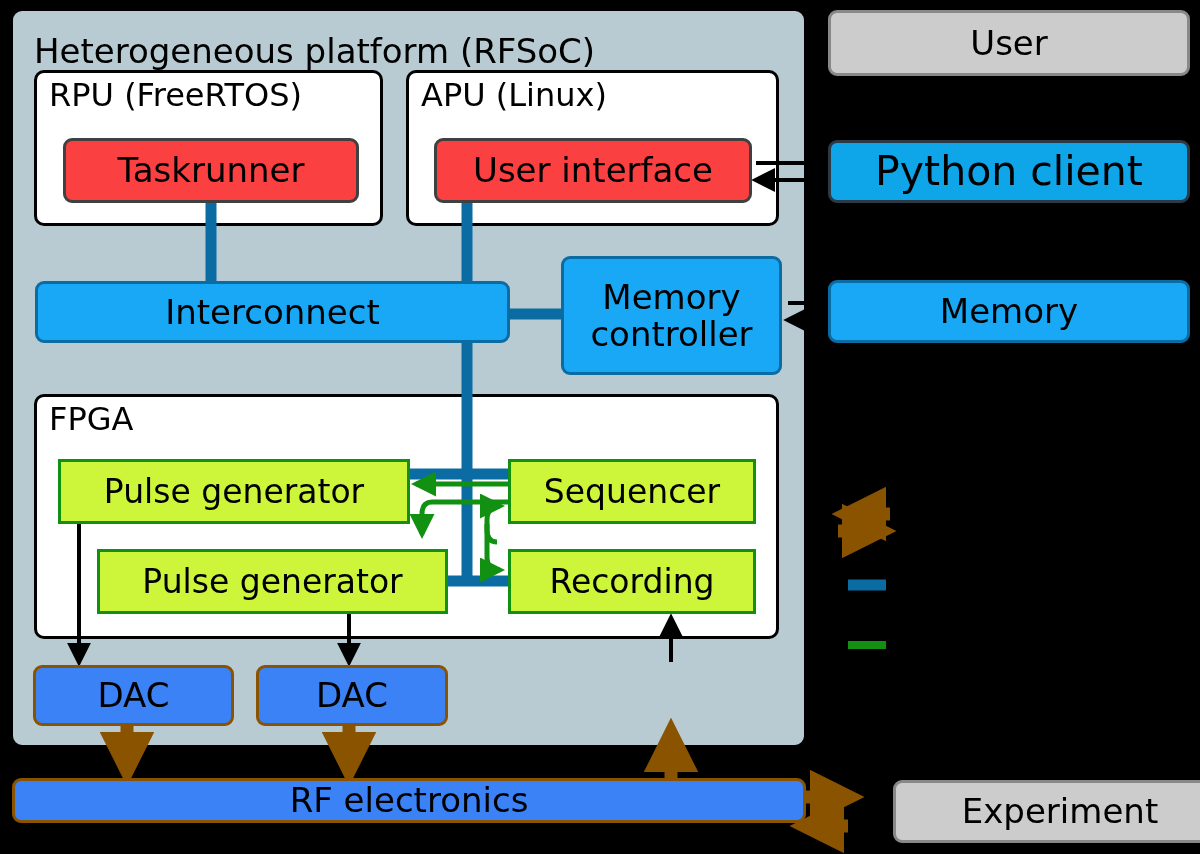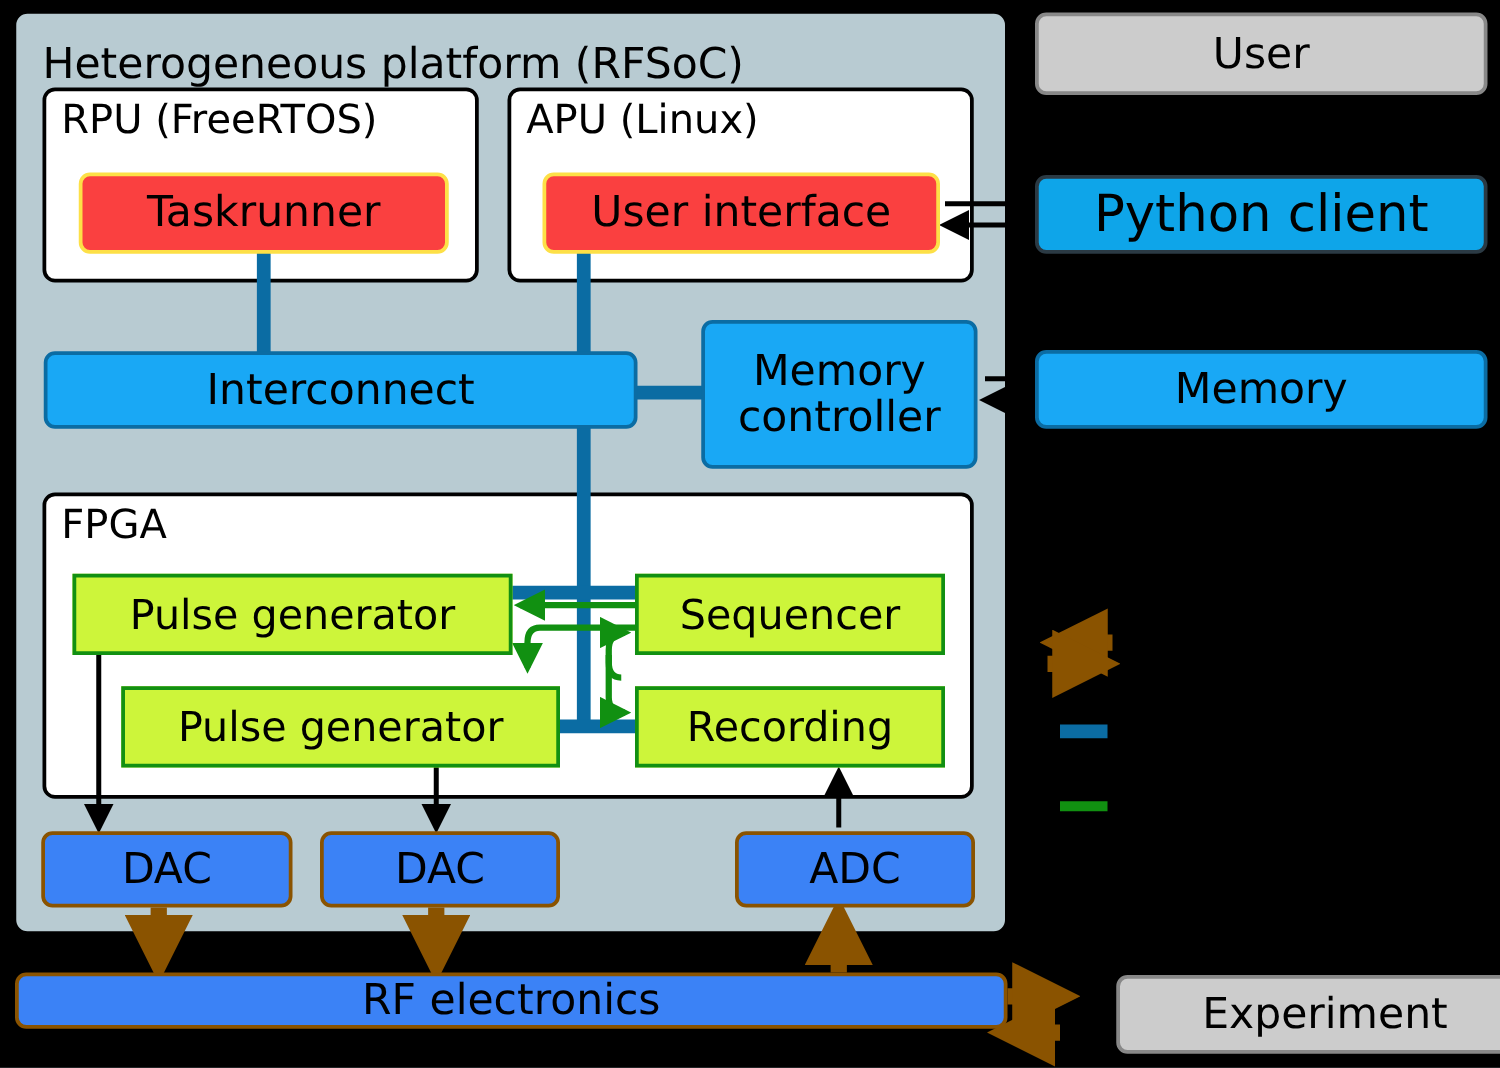--- a/index.html
+++ b/index.html
@@ -55,21 +55,21 @@
     font-size: 32px;
     color: #000000;
     white-space: nowrap;
   }
   #rpu-label  { left: 12px; top: 6px; }
   #apu-label  { left: 12px; top: 6px; }
   #fpga-label { left: 12px; top: 6px; }
   
   .red-box {
     background: #fa4040;
-    border: 3px solid #fde047;
+    border: 3px solid #404040;
     border-radius: 9px;
     font-size: 34px;
   }
   #taskrunner { left: 63px;  top: 138px; width: 296px; height: 65px; }
   #user-iface { left: 434px; top: 138px; width: 318px; height: 65px; }
   
   .blue-box {
     background: #19a8f5;
     border: 3px solid #0b6ca3;
     border-radius: 9px;
@@ -286,23 +286,20 @@
   </div>
 
   <div class="box orange-box" id="dac1">
     <span>DAC</span>
   </div>
 
   <div class="box orange-box" id="dac2">
     <span>DAC</span>
   </div>
 
-  <div class="box orange-box" id="adc">
-    <span>ADC</span>
-  </div>
 
   <div class="box orange-box" id="rf-electronics">
     <span>RF electronics</span>
   </div>
 
   <div class="box" id="user-box">
     <span>User</span>
   </div>
 
   <div class="box" id="python-client">

